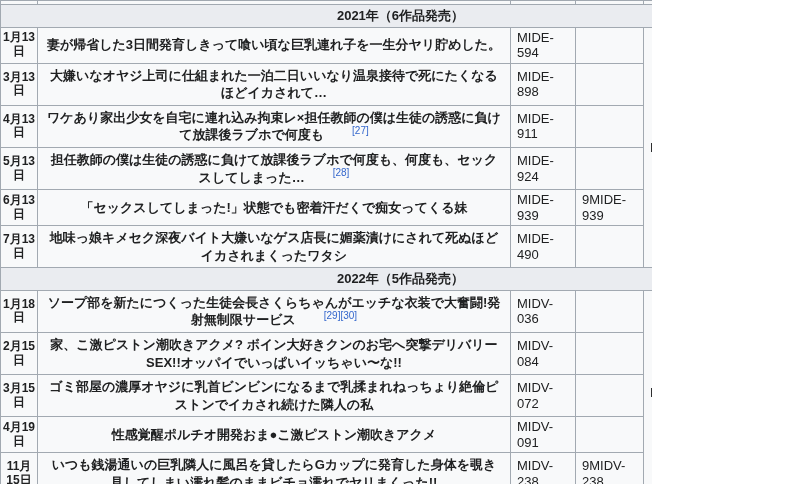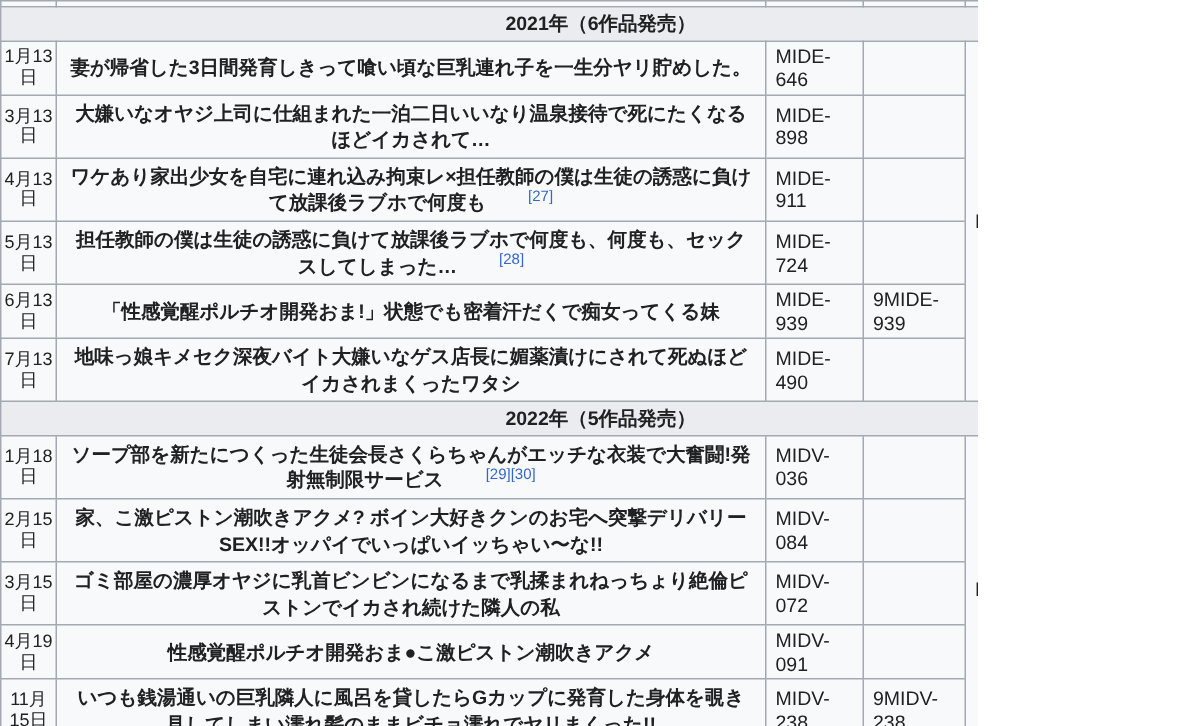--- a/index.html
+++ b/index.html
@@ -23,21 +23,21 @@
   tr.partial-row td { height: 3px; padding: 0; }
   tr.section-header-row td {
     background: #eaecf0;
     text-align: center;
     font-weight: 700;
     padding: 3px 2px;
     line-height: 1.2;
   }
   td.date-cell {
     text-align: center;
-    font-weight: 400;
+    font-weight: 700;
     font-size: 12px;
     line-height: 1.15;
     padding: 2px 1px;
   }
   td.title-cell {
     font-weight: 700;
     line-height: 1.35;
     padding: 3px 8px;
     text-align: center;
   }
@@ -89,21 +89,21 @@
       <td></td>
     </tr>
 
     <tr class="section-header-row">
       <td colspan="6">2021年（6作品発売）</td>
     </tr>
 
     <tr>
       <td class="date-cell">1月13日</td>
       <td class="title-cell">妻が帰省した3日間発育しきって喰い頃な巨乳連れ子を一生分ヤリ貯めした。</td>
-      <td class="code-cell">MIDE-646</td>
+      <td class="code-cell">MIDE-594</td>
       <td class="code-cell"></td>
       <td class="studio-cell" rowspan="6">MOODYZ</td>
       <td class="empty-cell"></td>
     </tr>
 
     <tr>
       <td class="date-cell">3月13日</td>
       <td class="title-cell">大嫌いなオヤジ上司に仕組まれた一泊二日いいなり温泉接待で死にたくなるほどイカされて…</td>
       <td class="code-cell">MIDE-898</td>
       <td class="code-cell"></td>
@@ -114,28 +114,28 @@
       <td class="date-cell">4月13日</td>
       <td class="title-cell"><span>ワケあり家出少女を自宅に連れ込み拘束レ×担任教師の僕は生徒の誘惑に負けて放課後ラブホで何度も</span><sup class="ref"><a href="#">[27]</a></sup></td>
       <td class="code-cell">MIDE-911</td>
       <td class="code-cell"></td>
       <td class="empty-cell"></td>
     </tr>
 
     <tr>
       <td class="date-cell">5月13日</td>
       <td class="title-cell"><span>担任教師の僕は生徒の誘惑に負けて放課後ラブホで何度も、何度も、セックスしてしまった…</span><sup class="ref"><a href="#">[28]</a></sup></td>
-      <td class="code-cell">MIDE-724</td>
+      <td class="code-cell">MIDE-924</td>
       <td class="code-cell"></td>
       <td class="empty-cell"></td>
     </tr>
 
     <tr>
       <td class="date-cell">6月13日</td>
-      <td class="title-cell">「性感覚醒ポルチオ開発おま!」状態でも密着汗だくで痴女ってくる妹</td>
+      <td class="title-cell">「セックスしてしまった!」状態でも密着汗だくで痴女ってくる妹</td>
       <td class="code-cell">MIDE-939</td>
       <td class="code-cell">9MIDE-939</td>
       <td class="empty-cell"></td>
     </tr>
 
     <tr>
       <td class="date-cell">7月13日</td>
       <td class="title-cell">地味っ娘キメセク深夜バイト大嫌いなゲス店長に媚薬漬けにされて死ぬほどイカされまくったワタシ</td>
       <td class="code-cell">MIDE-490</td>
       <td class="code-cell"></td>

